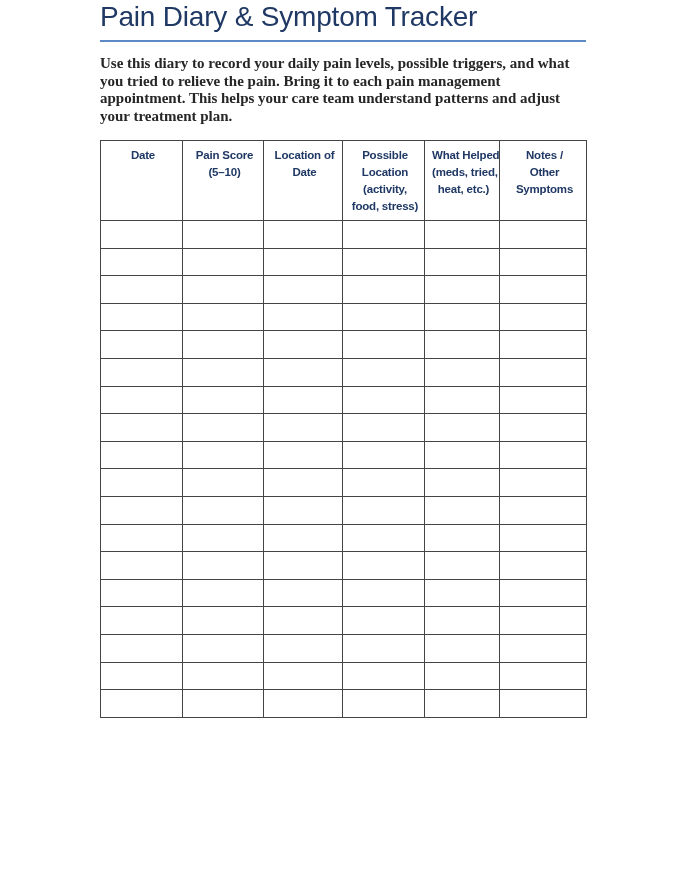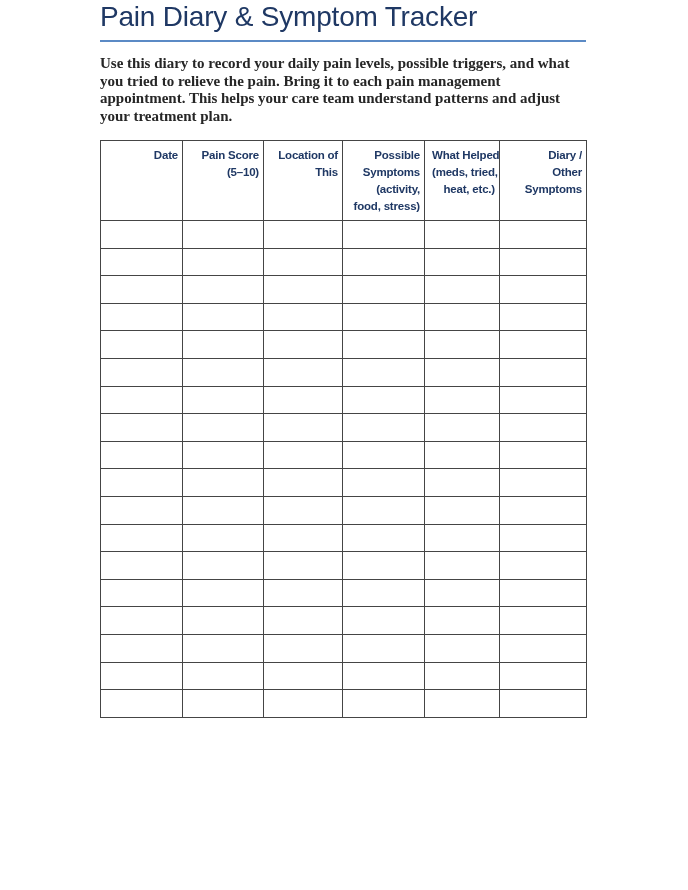--- a/index.html
+++ b/index.html
@@ -45,21 +45,21 @@
     width: 486px;
     border-collapse: collapse;
     table-layout: fixed;
   }
   table.diary th, table.diary td {
     border: 1px solid #454545;
   }
   table.diary th {
     height: 80px;
     vertical-align: top;
-    text-align: right;
+    text-align: center;
     padding: 6px 4px 0 7px;
     font-family: "Liberation Sans", sans-serif;
     font-weight: 700;
     font-size: 11.5px;
     line-height: 17px;
     letter-spacing: -0.2px;
     color: #1f3864;
     white-space: pre;
     overflow: visible;
   }
@@ -94,29 +94,29 @@
         <col class="c4">
           <col class="c5">
           <col class="c6">
       </colgroup>
       <thead>
         <tr>
           <th>Date</th>
           <th>Pain Score
 (5–10)</th>
           <th>Location of
-This</th>
+Date</th>
           <th>Possible
-Symptoms
+Location
 (activity,
 food, stress)</th>
           <th>What Helped
 (meds, tried,
 heat, etc.)</th>
-          <th>Diary /
+          <th>Notes /
 Other
 Symptoms</th>
         </tr>
       </thead>
       <tbody>
           <tr>
             <td></td>
             <td></td>
             <td></td>
             <td></td>

